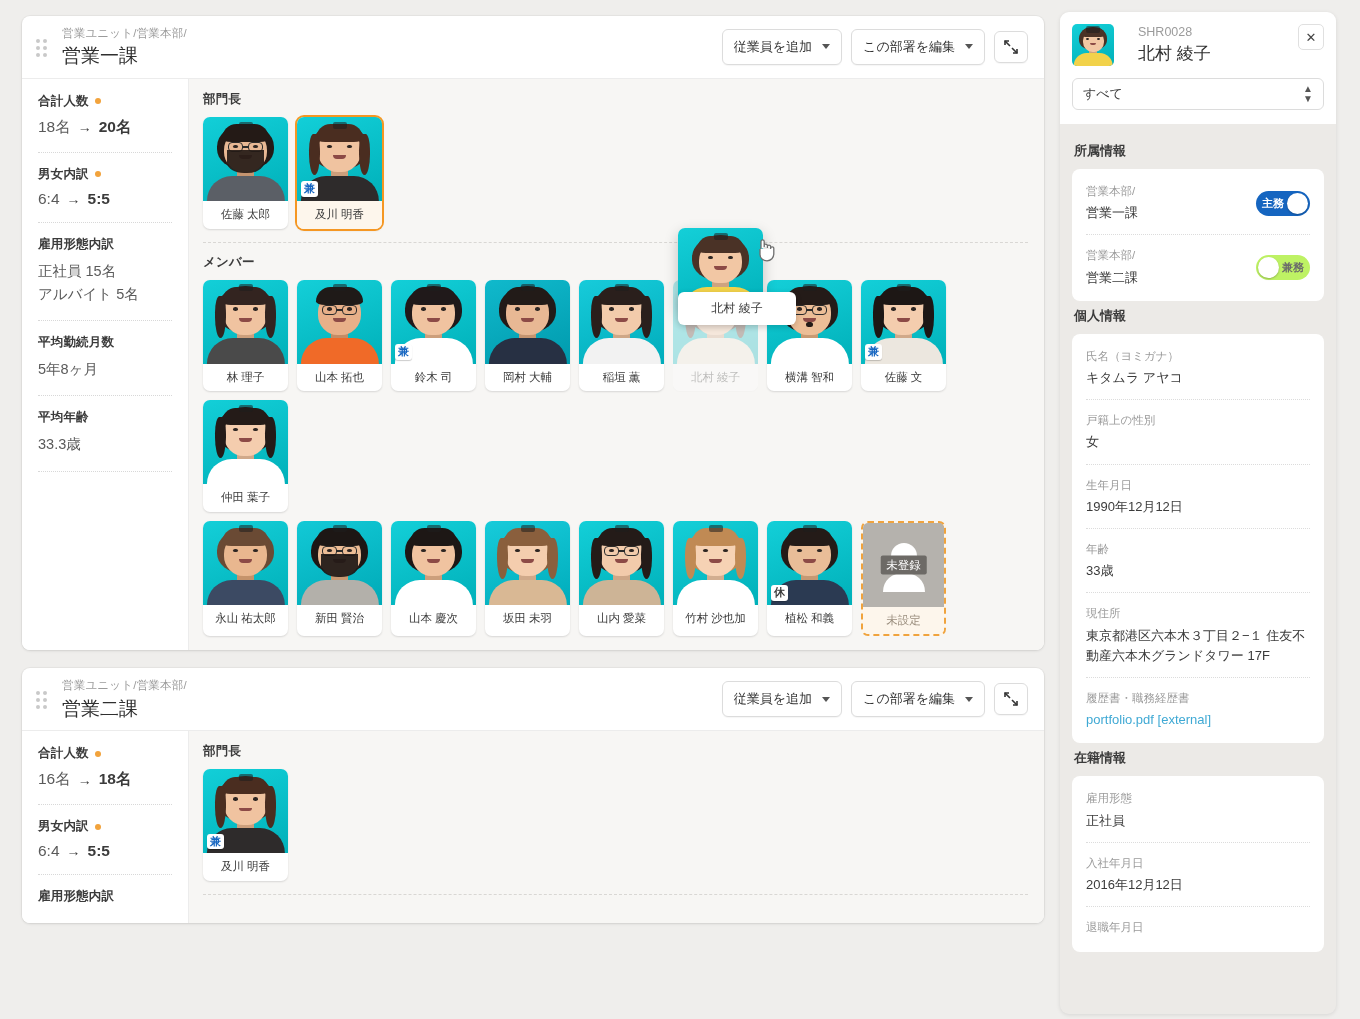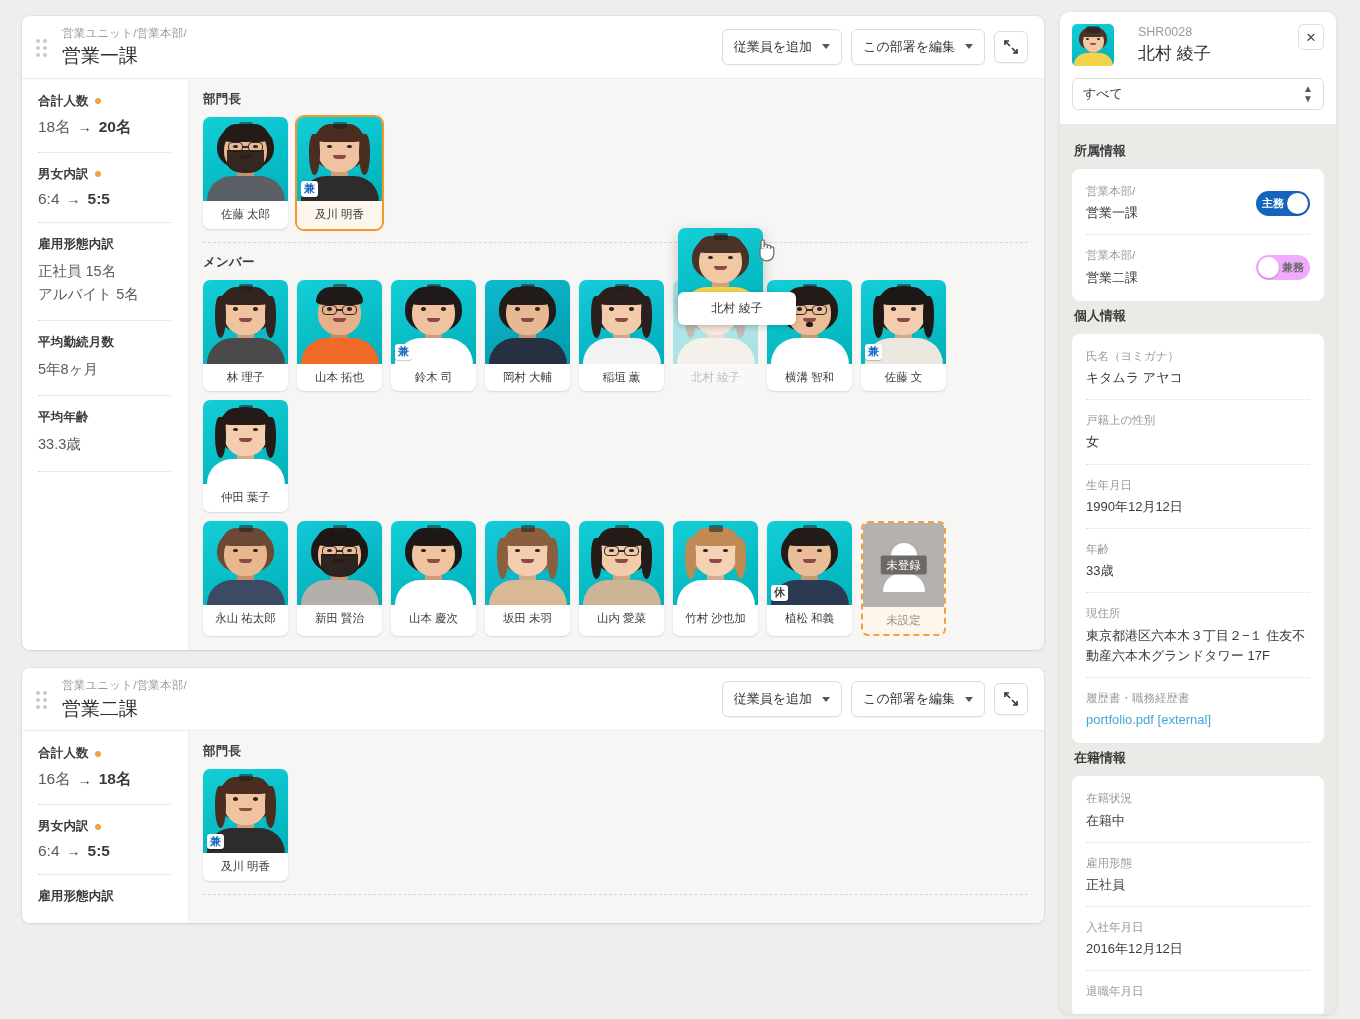--- a/index.html
+++ b/index.html
@@ -183,21 +183,21 @@
   .f-val { font-size: 13px; color: #3b3b3b; line-height: 1.55; margin-top: 3px; }
   .f-val.link { color: #3fa9d4; }
   .assign-row { display: flex; align-items: center; padding: 12px 0 11px; border-bottom: 1px dotted #dcdcdc; }
   .assign-row:last-child { border-bottom: none; }
   .assign-txt { flex: 1; min-width: 0;}
   .toggle {
     width: 54px; height: 25px; border-radius: 13px; position: relative; flex:none;
     display: flex; align-items: center; cursor: pointer;
   }
   .toggle.on { background: #1565c0; justify-content: flex-start; }
-  .toggle.off { background: #f0abfc; justify-content: flex-end; }
+  .toggle.off { background: #bef264; justify-content: flex-end; }
   .toggle .tlabel { font-size: 11px; font-weight: bold; padding: 0 6px; }
   .toggle.on .tlabel { color: #fff; }
   .toggle.off .tlabel { color: #6b6b6b; }
   .knob { position:absolute; top: 2px; width: 21px; height: 21px; border-radius: 50%; background: #fff; box-shadow: 0 1px 2px rgba(0,0,0,.25);}
   .toggle.on .knob { right: 2px; }
   .toggle.off .knob { left: 2px; }
 
   
   .ph { position: absolute; inset: 0; }
   .ph .bg { position:absolute; inset:0; }
@@ -859,24 +859,20 @@
             <div class="f-val">東京都港区六本木３丁目２−１ 住友不動産六本木グランドタワー 17F</div>
           </div>
           <div class="field">
             <div class="f-label">履歴書・職務経歴書</div>
             <div class="f-val link">portfolio.pdf [external]</div>
           </div>
         </div>
         <div class="sec-title">在籍情報</div>
         <div class="sec-box">
           <div class="field">
-            <div class="f-label">在籍状況</div>
-            <div class="f-val">在籍中</div>
-          </div>
-          <div class="field">
             <div class="f-label">雇用形態</div>
             <div class="f-val">正社員</div>
           </div>
           <div class="field">
             <div class="f-label">入社年月日</div>
             <div class="f-val">2016年12月12日</div>
           </div>
           <div class="field">
             <div class="f-label">退職年月日</div>
             <div class="f-val"></div>

